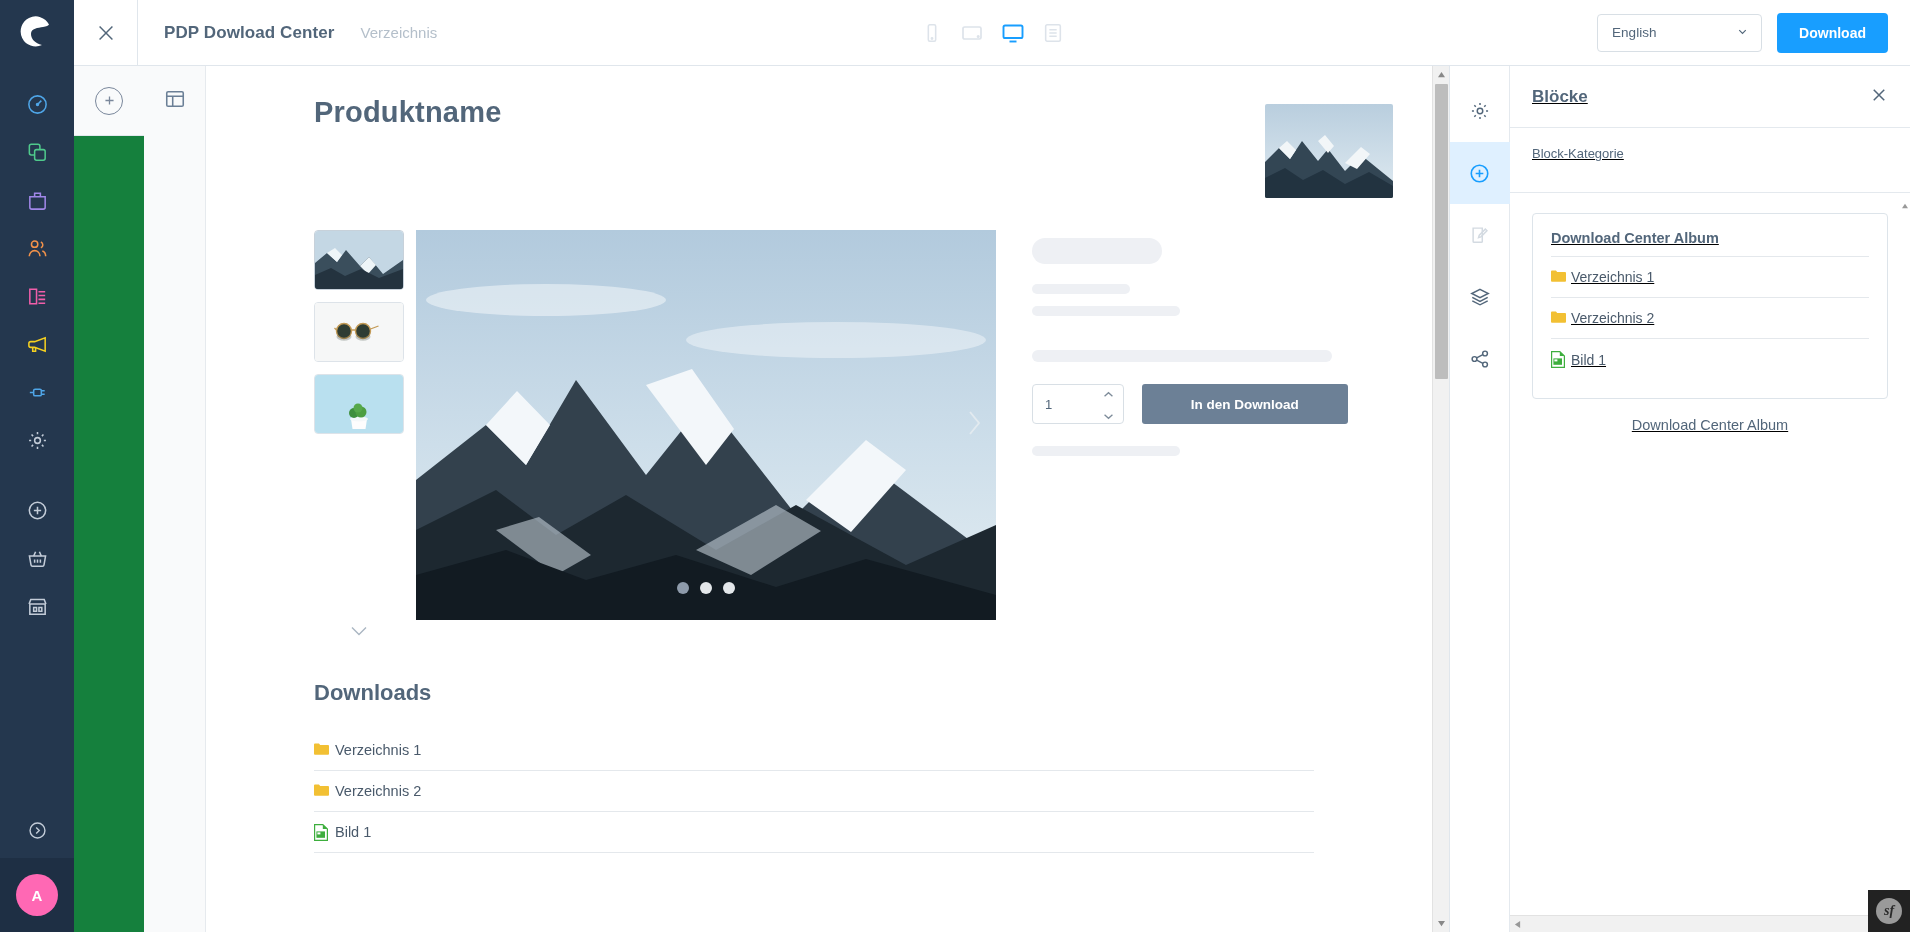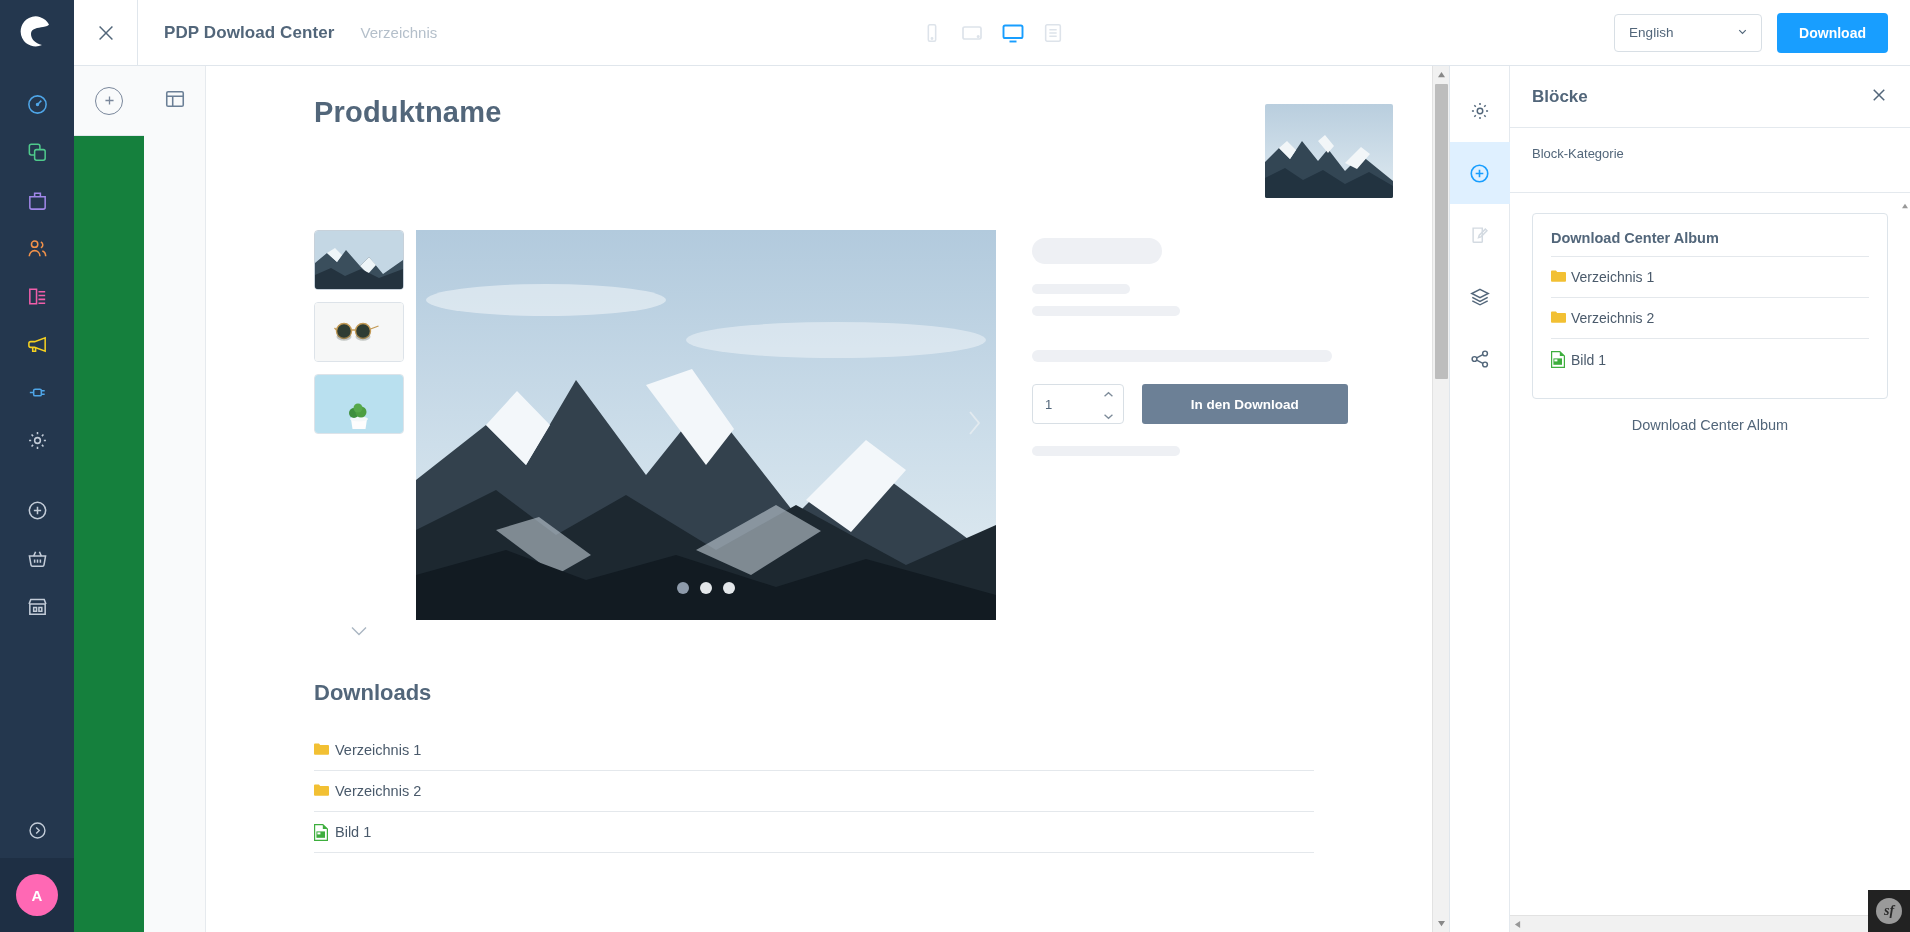--- a/index.html
+++ b/index.html
@@ -57,21 +57,21 @@
   .t-sub { font-size: 15px; color: #b4bfca; }
   .devices {
     position: absolute; left: 0; right: 0; margin: 0 auto;
     display: flex; gap: 17px; align-items: center; justify-content: center; width: 260px;
   }
   .dev { cursor: pointer; display: flex; align-items: center; justify-content: center; }
   .top-right {
     margin-left: auto; display: flex; align-items: center; gap: 15px; padding-right: 22px;
   }
   .lang-select {
-    width: 148px; height: 38px; border: 1px solid #d8dfe5; border-radius: 4px;
+    width: 165px; height: 38px; border: 1px solid #d8dfe5; border-radius: 4px;
     display: flex; align-items: center; justify-content: space-between;
     padding: 0 12px 0 14px; font-size: 13.5px; color: #52667a; background: #fff; cursor: pointer;
   }
   .btn-primary {
     height: 40px; background: #189eff; color: #fff; border: none; border-radius: 4px;
     padding: 0 22px; font-size: 14px; font-weight: bold; cursor: pointer;
     font-family: "Liberation Sans", sans-serif;
   }
 
   
@@ -171,21 +171,21 @@
     position: absolute; right: 0; top: 0; bottom: 0; width: 17px; background: #f1f1f1;
     border-left: 1px solid #e2e2e2;
   }
   .cv-sb-arrow { height: 17px; display: flex; align-items: center; justify-content: center; cursor: pointer; }
   .cv-sb-thumb {
     position: absolute; left: 2px; width: 13px; top: 18px; height: 295px;
     background: #bdbdbd; border-radius: 1px; cursor: pointer;
   }
 
   
-  .right { display: flex; flex: 0 0 auto; height: 100%; background: #14532d; }
+  .right { display: flex; flex: 0 0 auto; height: 100%; background: #14532d; text-decoration: underline; }
   .icon-bar {
     width: 60px; flex: 0 0 60px; border-right: 1px solid #e4e9ee; background: #fff;
     padding-top: 14px; display: flex; flex-direction: column; align-items: center;
   }
   .ib {
     width: 60px; height: 62px; display: flex; align-items: center; justify-content: center; cursor: pointer;
   }
   .ib.active { background: #dff0ff; }
   .panel { width: 400px; flex: 0 0 400px; display: flex; flex-direction: column; background: #fff; }
   .panel-head {

